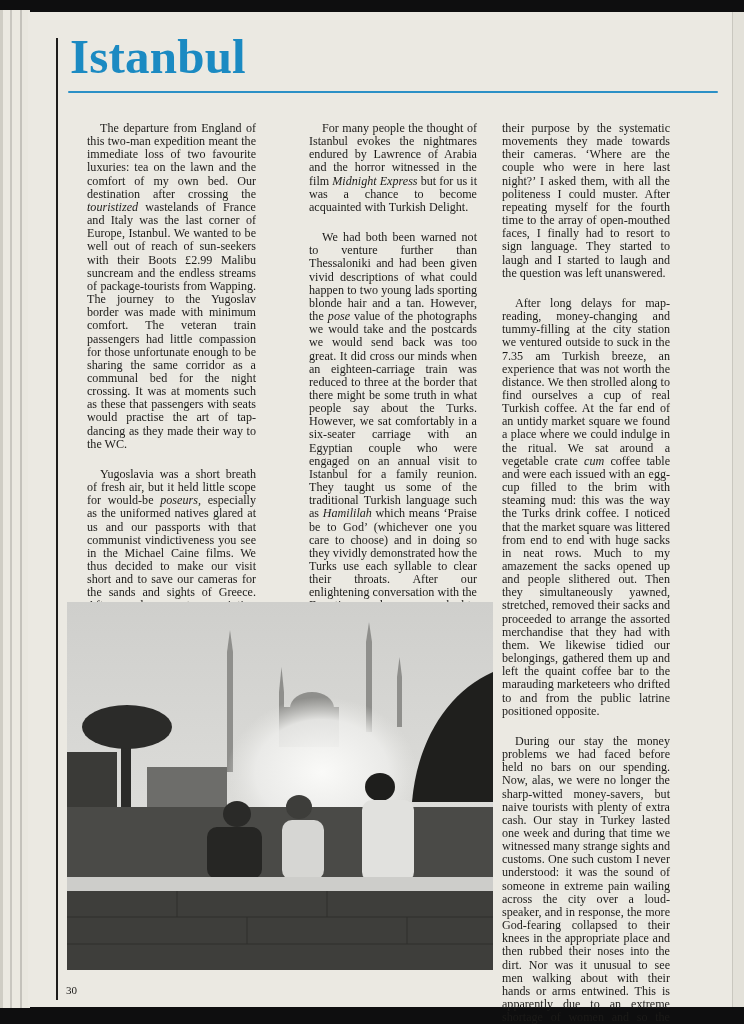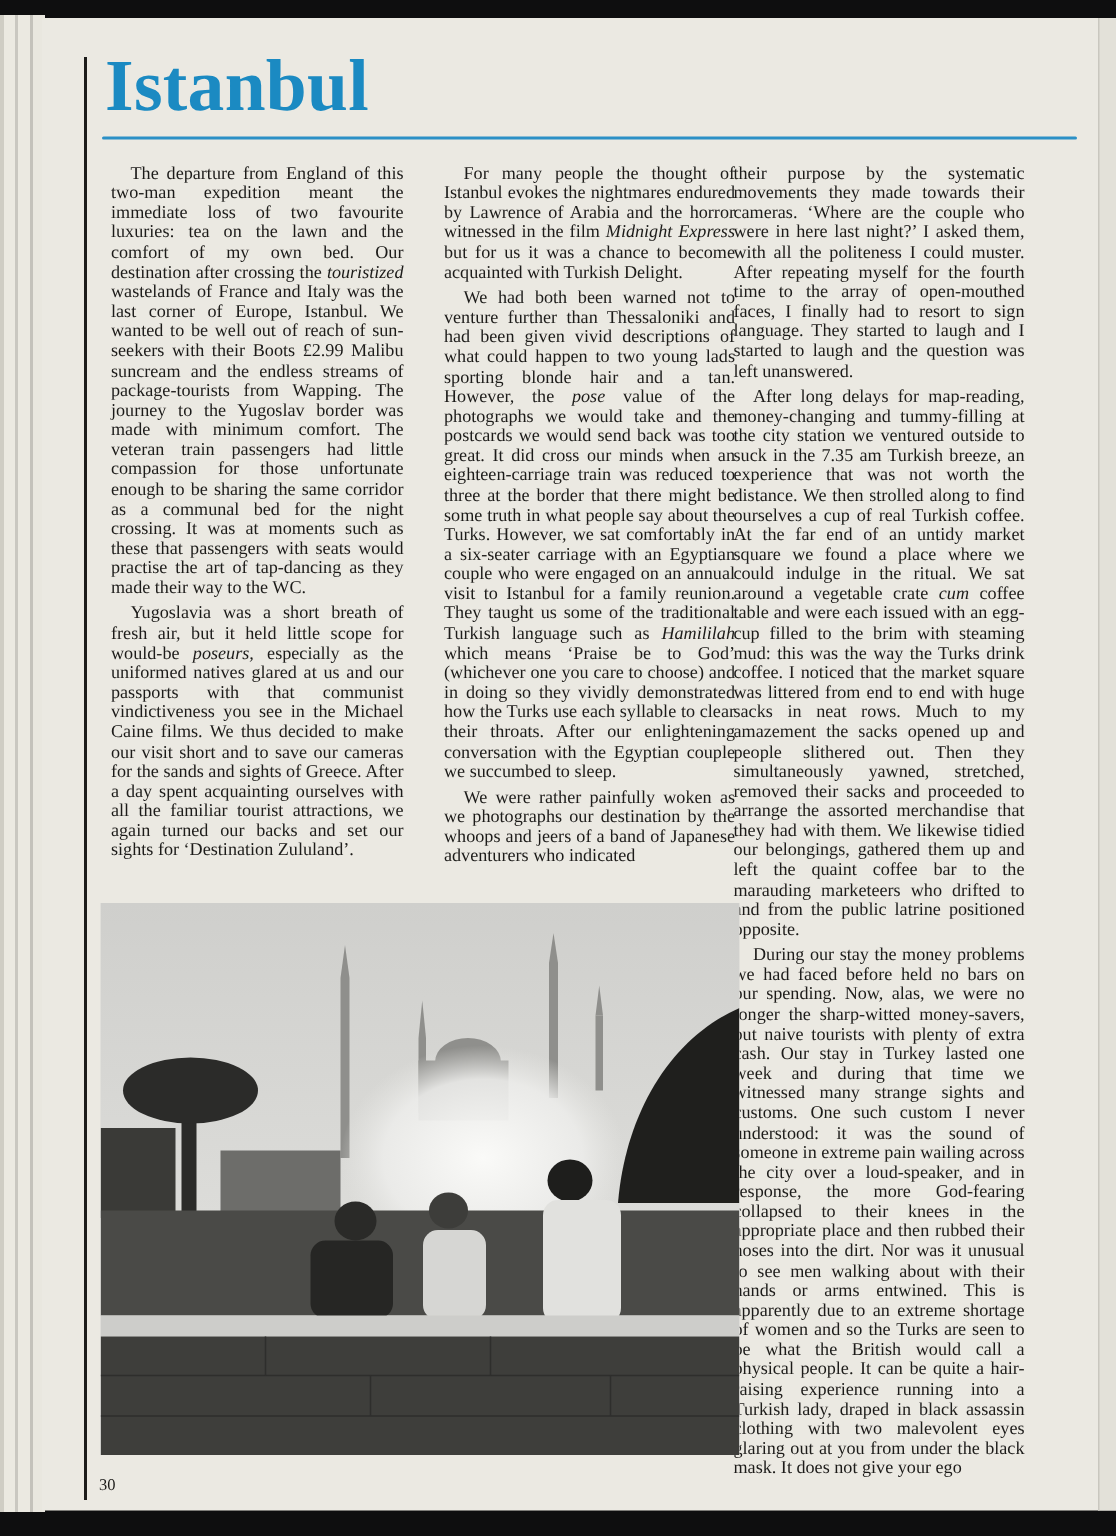--- a/index.html
+++ b/index.html
@@ -32,21 +32,21 @@
     }
     .title-rule {
       position: absolute; left: 68px; top: 91px; width: 650px; height: 2px;
       background: #2b90c6; border-radius: 1px;
     }
     .col {
       position: absolute; top: 105px;
       font-size: 12.1px; line-height: 13.15px; color: #1c1b19;
       text-align: justify; hyphens: none;
     }
-    .col p { margin: 4px; text-indent: 13px; }
+    .col p { margin: 17px; text-indent: 13px; }
     .col p.noindent { text-indent: 0; }
     .col1 { left: 70px; width: 203px; }
     .col2 { left: 292px; width: 202px; }
     .col3 { left: 485px; width: 202px; }
     i { font-style: italic; }
     .photo {
       position: absolute; left: 67px; top: 602px; width: 426px; height: 368px;
       overflow: hidden; background: #d9d9d6;
     }
     .photo svg { display: block; width: 100%; height: 100%; }

